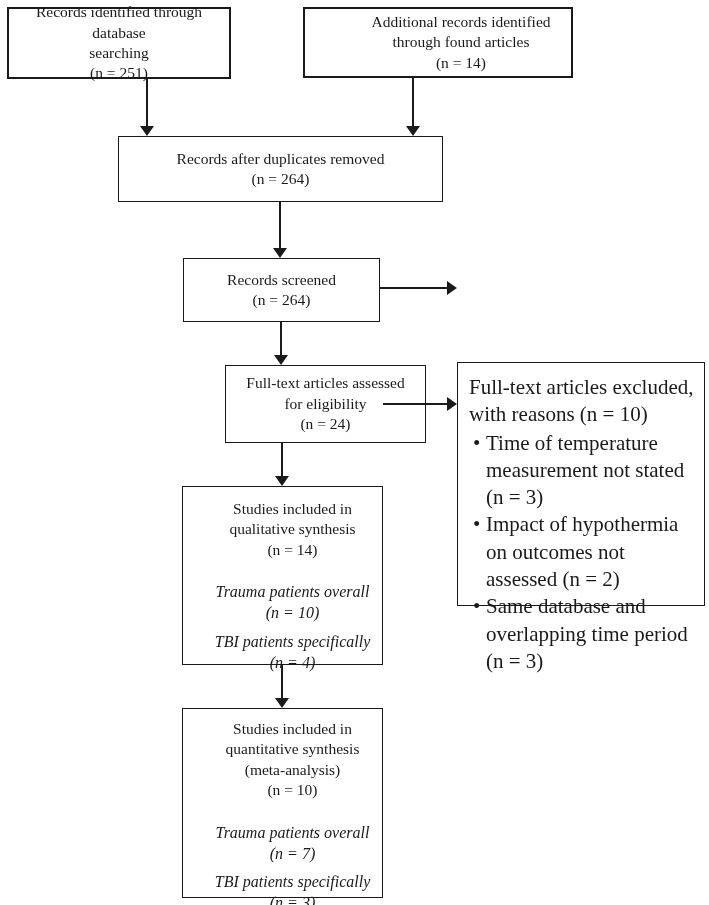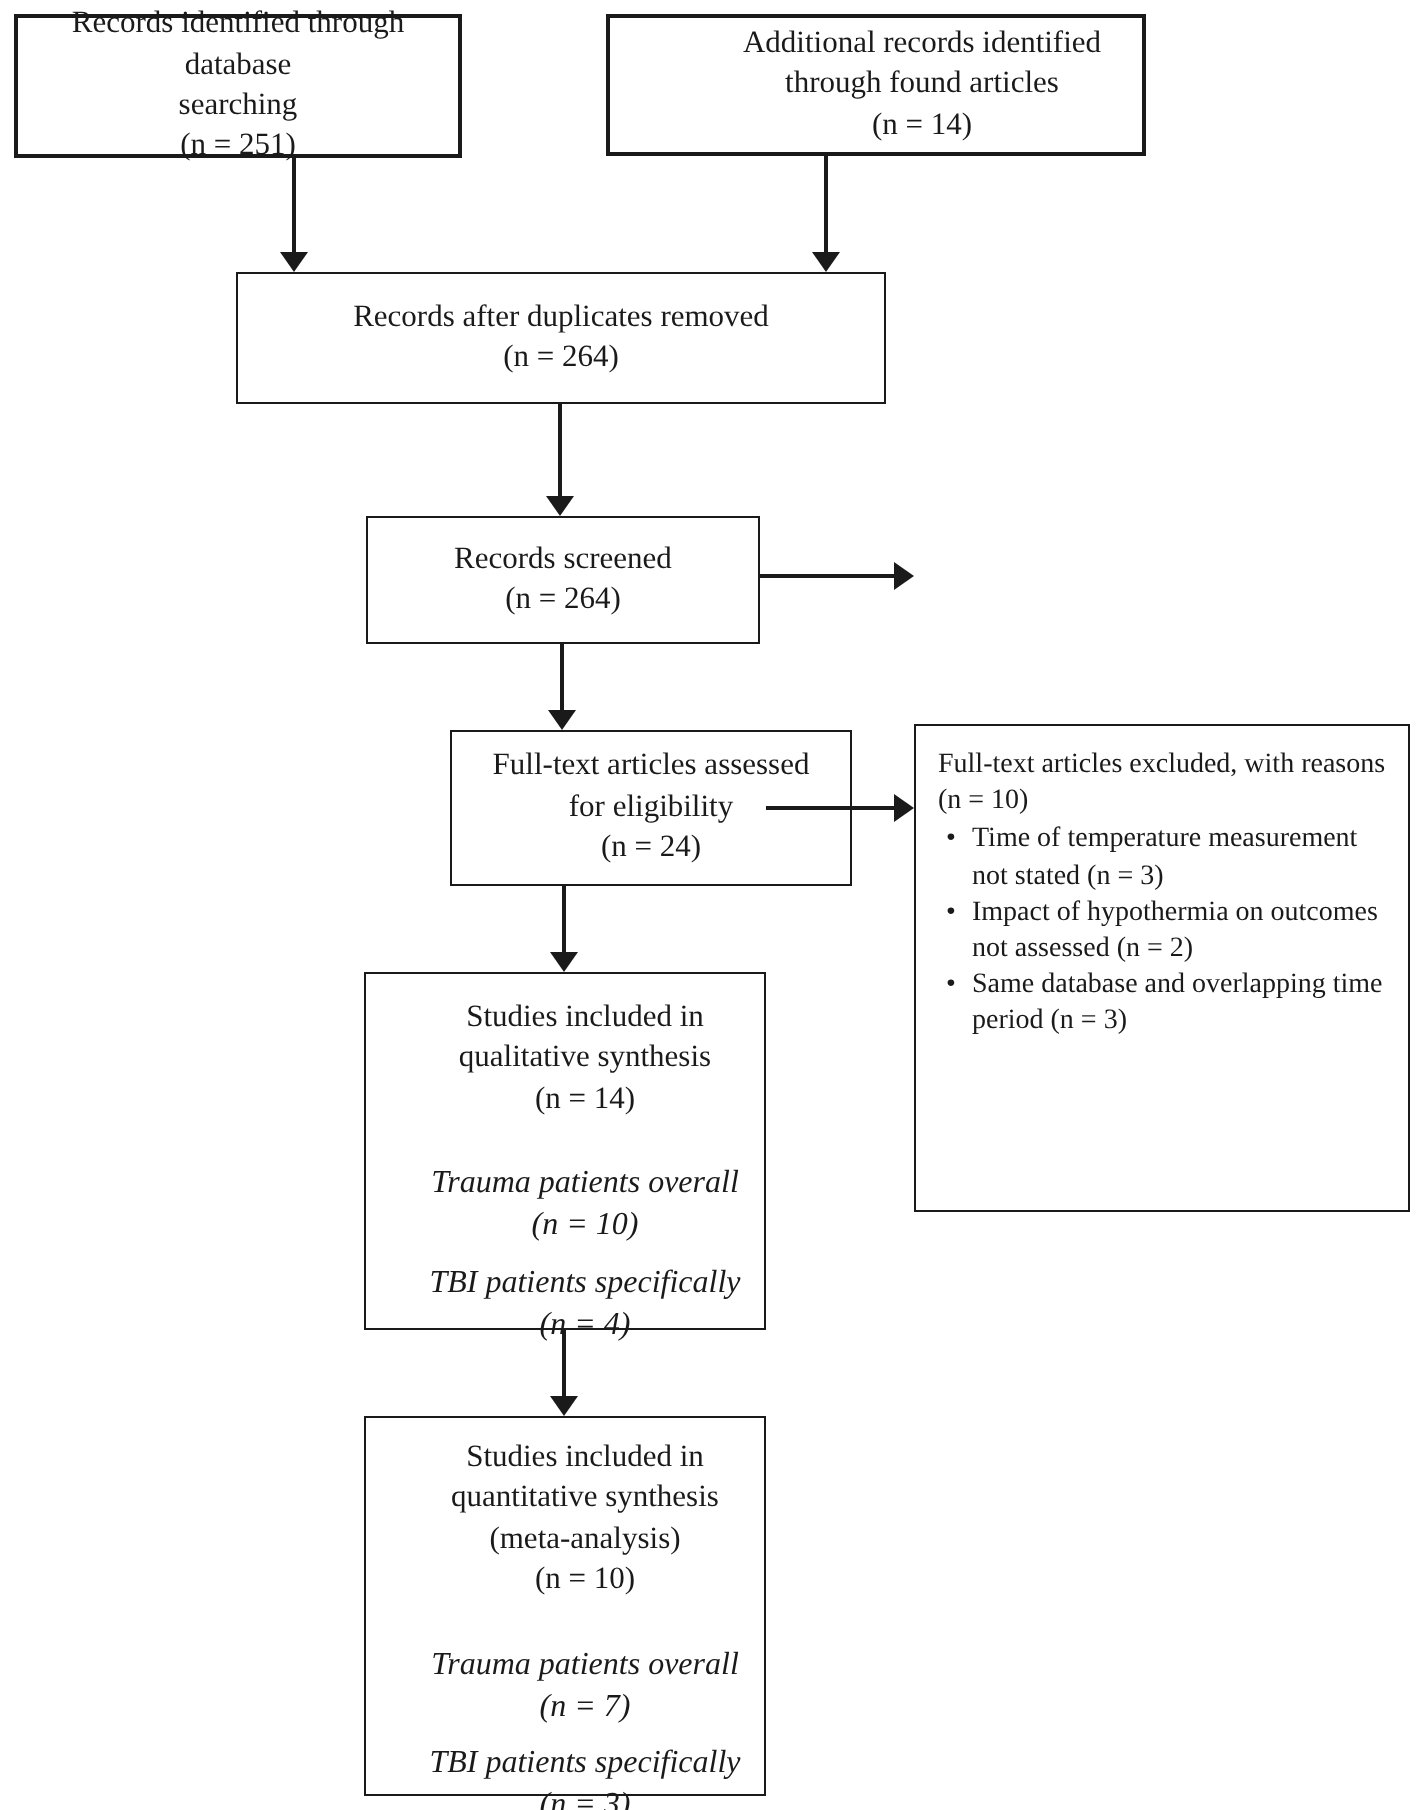--- a/index.html
+++ b/index.html
@@ -44,21 +44,21 @@
   #box-screened    { left: 183px; top: 258px; width: 197px; height: 64px; }
   #box-excluded    { left: 457px; top: 255px; width: 248px; height: 68px; }
   
   #box-fulltext    { left: 182px; top: 365px; width: 201px; height: 78px; margin-left: 43px; }
   #box-reasons {
     left: 457px; top: 362px; width: 248px; height: 244px;
     justify-content: flex-start;
     align-items: flex-start;
     text-align: left;
     padding: 11px 8px 8px 11px;
-    font-size: 14px;
+    font-size: 21px;
     line-height: 1.3;
   }
   
   #box-qualitative  { left: 182px; top: 486px; width: 201px; height: 179px; justify-content: flex-start; padding-top: 12px; }
   #box-quantitative { left: 182px; top: 708px; width: 201px; height: 190px; justify-content: flex-start; padding-top: 10px; }
 
   .subgroup {
     font-style: italic;
     white-space: pre-line;
     margin-top: 7px;

